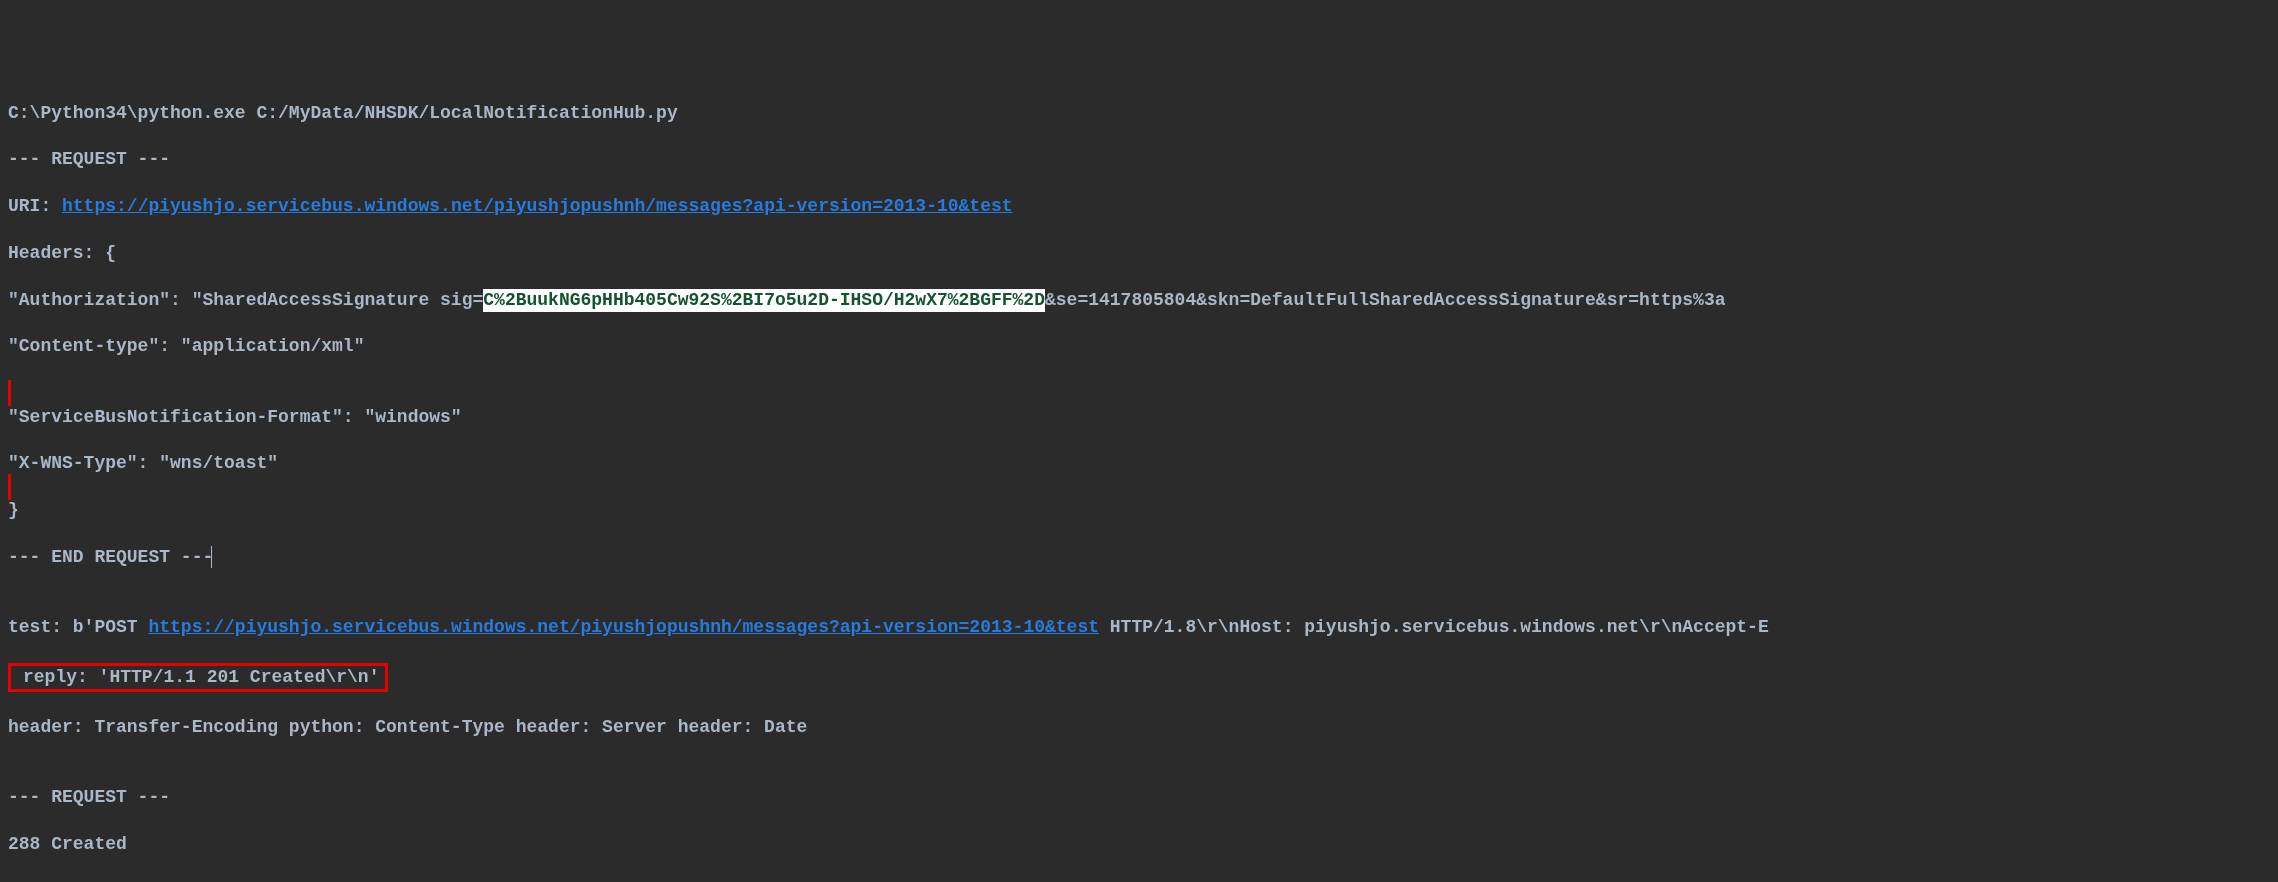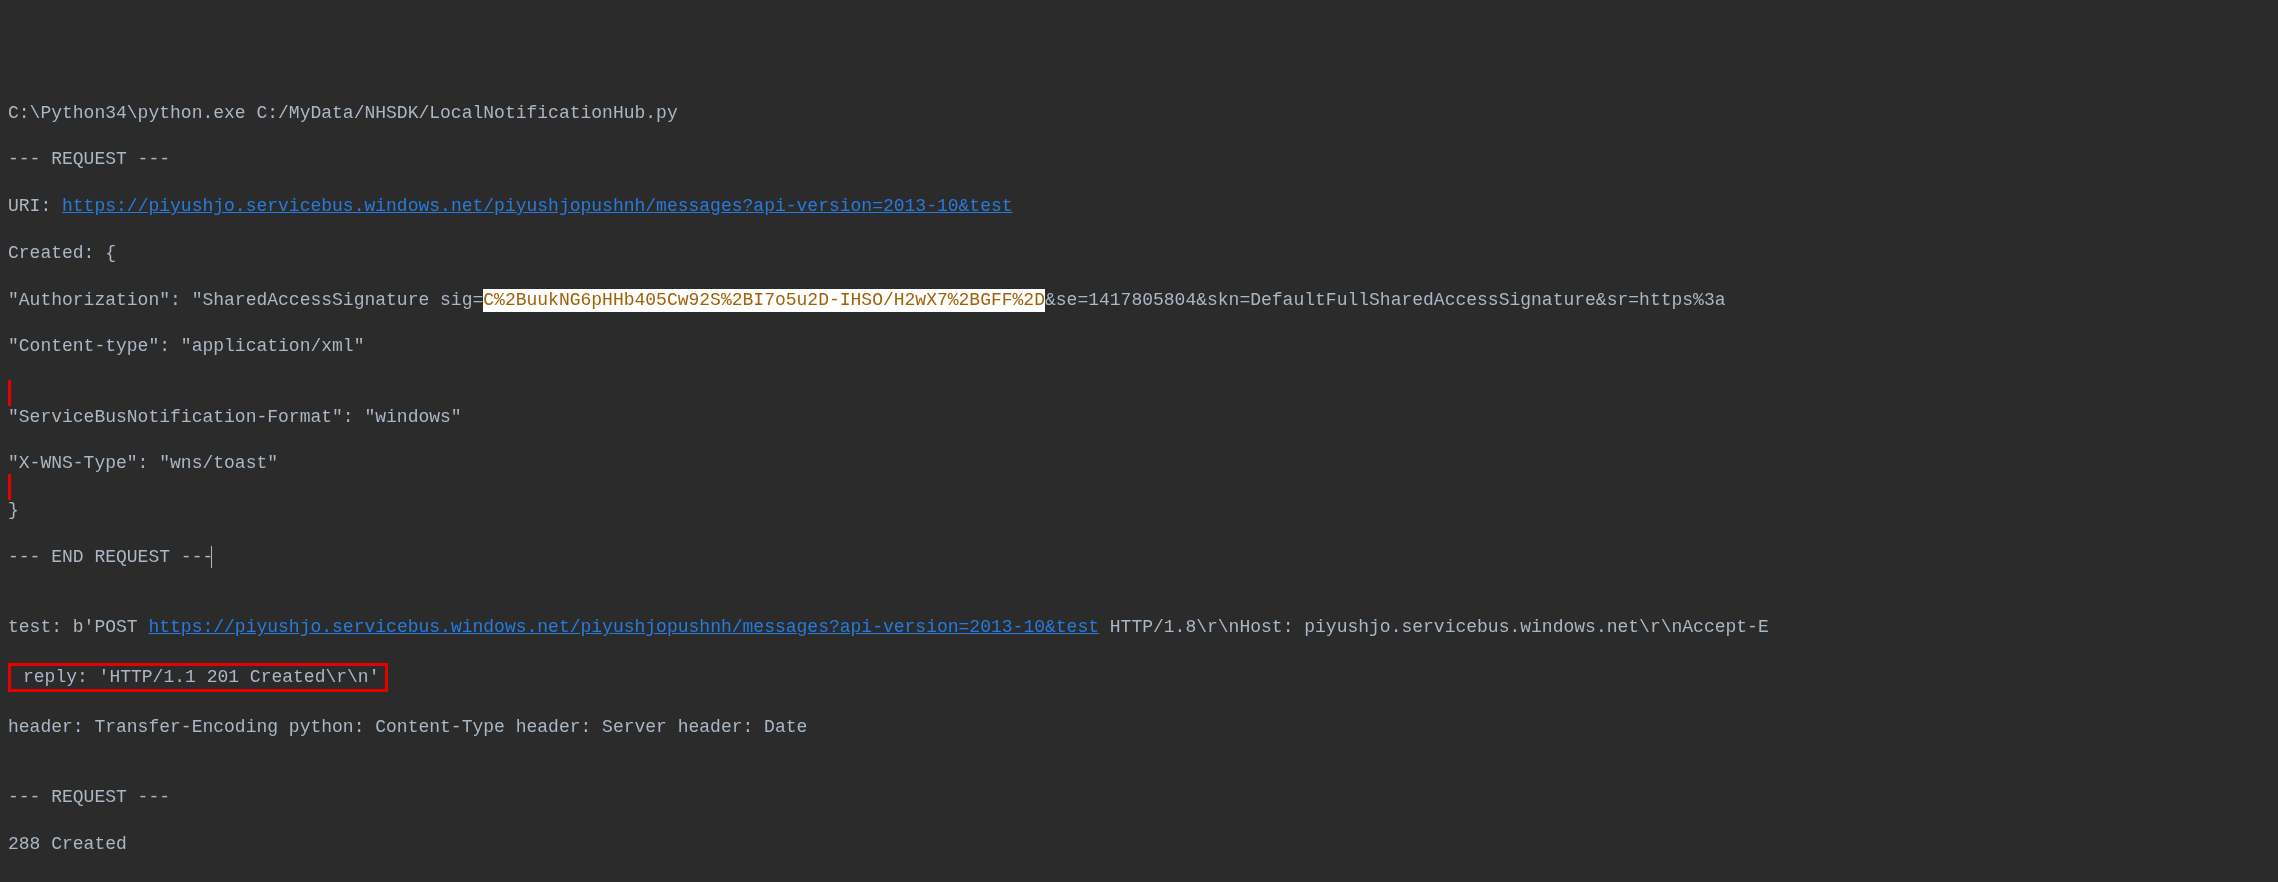--- a/index.html
+++ b/index.html
@@ -1,18 +1,19 @@
 <!DOCTYPE html>
 <html><head>
 <meta charset="utf-8">
 <style>
   * {
     margin: 0;
     padding: 0;
     box-sizing: border-box;
+    font-weight: bold;
   }
   body {
     background-color: #2b2b2b;
     color: #a9b7c6;
     font-family: 'Consolas', 'Courier New', monospace;
     font-size: 18px;
     line-height: 1.3;
     padding: 8px;
     white-space: pre;
     overflow-x: hidden;
@@ -40,33 +41,33 @@
   }
   .cursor {
     border-right: 1px solid #a9b7c6;
     display: inline-block;
     height: 1.2em;
     vertical-align: middle;
     margin-left: -2px;
   }
   .redacted {
     background-color: #ffffff;
-    color: #a16207;
+    color: #14532d;
     display: inline-block;
   }
 </style>
 </head>
 <body>
 
 
 
 <span class="line">C:\Python34\python.exe C:/MyData/NHSDK/LocalNotificationHub.py</span>
 <span class="line">--- REQUEST ---</span>
 <span class="line"><span>URI: </span><span class="link">https://piyushjo.servicebus.windows.net/piyushjopushnh/messages?api-version=2013-10&amp;test</span></span>
-<span class="line">Created: {</span>
+<span class="line">Headers: {</span>
 <span class="line"><span>    "Authorization": "SharedAccessSignature sig=</span><span class="redacted">C%2BuukNG6pHHb405Cw92S%2BI7o5u2D-IHSO/H2wX7%2BGFF%2D</span><span>&amp;se=1417805804&amp;skn=DefaultFullSharedAccessSignature&amp;sr=https%3a</span></span>
 <span class="line">    "Content-type": "application/xml"</span>
 <span class="red-box-block" style="width:475px;"><span class="line">    "ServiceBusNotification-Format": "windows"</span>
 <span class="line">    "X-WNS-Type": "wns/toast"</span></span>
 <span class="line">}</span>
 <span class="line"><span>--- END REQUEST ---</span><span class="cursor"></span></span>
 <span class="line"> </span>
 <span class="line"><span>test: b'POST </span><span class="link">https://piyushjo.servicebus.windows.net/piyushjopushnh/messages?api-version=2013-10&amp;test</span><span> HTTP/1.8\r\nHost: piyushjo.servicebus.windows.net\r\nAccept-E</span></span>
 <span class="line"><span class="red-box" style="padding-right:6px;"><span>reply: 'HTTP/1.1 201 Created\r\n'</span></span></span>
 <span class="line">header: Transfer-Encoding python: Content-Type header: Server header: Date</span>

